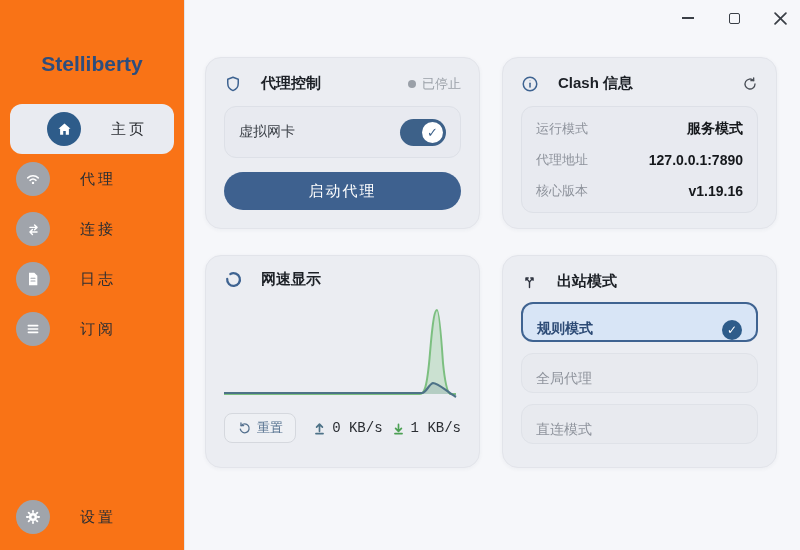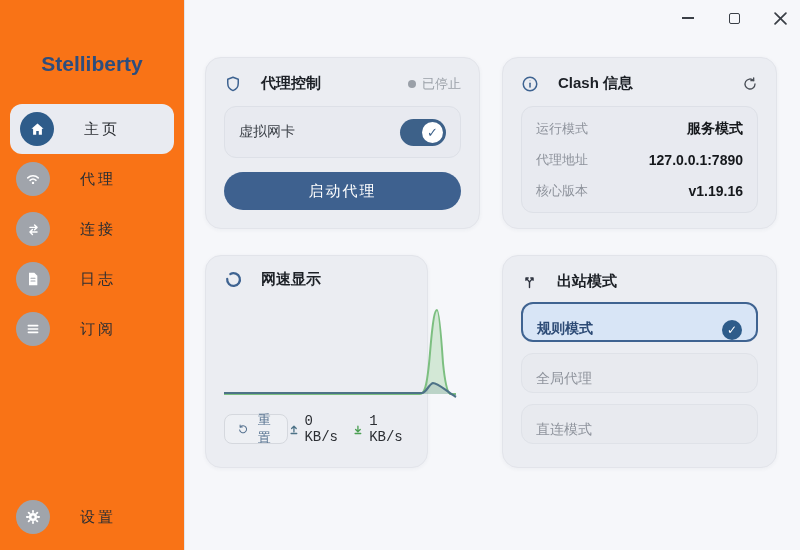--- a/index.html
+++ b/index.html
@@ -12,30 +12,30 @@
   
   .win-controls { position:absolute; top:10px; right:12px; display:flex; gap:30px; align-items:center; z-index:5; }
   .win-btn { width:16px; height:16px; display:flex; align-items:center; justify-content:center; cursor:pointer; }
   .min-glyph { width:12px; height:2px; background:#3a3f46; }
   .max-glyph { width:11px; height:11px; border:1.6px solid #3a3f46; border-radius:2px; }
   
   .sidebar { position:absolute; left:0; top:0; width:185px; height:550px; border-right:1px solid #e2e4e9; background:#f97316; }
   .app-title { margin-top:52px; text-align:center; font-size:21px; font-weight:bold; color:#2d4d7d; }
   .nav { margin-top:28px; }
   .nav-item { height:50px; display:flex; align-items:center; padding-left:16px; cursor:pointer; }
-  .nav-item.active { background:#e9ebf1; border-radius:12px; margin:0 10px; padding-left:10px; }
+  .nav-item.active { background:#e9ebf1; border-radius:12px; margin:0 10px; padding-left:10px;justify-content:center; }
   .nav-icon { width:34px; height:34px; border-radius:50%; background:#a0a4ab; display:flex; align-items:center; justify-content:center; flex:0 0 34px; }
   .nav-item.active .nav-icon { background:#2e5c8a; }
   .nav-label { margin-left:30px; font-size:15px; letter-spacing:3px; color:#2b2e33; }
   .nav-bottom { position:absolute; bottom:8px; left:0; width:100%; }
   
   .card { position:absolute; background:#ebedf2; border:1px solid #e2e4ea; border-radius:16px; box-shadow:0 1px 4px rgba(40,50,70,.05); padding:16px 18px; }
   .card-proxy   { left:205px; top:57px;  width:275px; height:172px; }
   .card-clash   { left:502px; top:57px;  width:275px; height:172px; }
-  .card-speed   { left:205px; top:255px; width:223px; height:213px; padding-top:14px; }
+  .card-speed   { left:205px; top:255px; width:275px; height:213px; padding-top:14px; }
   .card-outbound{ left:502px; top:255px; width:275px; height:213px; }
   .card-header { display:flex; align-items:center; gap:19px; }
   .card-title { font-size:15px; font-weight:bold; color:#1c2026; }
   .hdr-spacer { flex:1; }
   .status { display:flex; align-items:center; gap:6px; }
   .status-dot { width:8px; height:8px; border-radius:50%; background:#9aa0a8; }
   .status-text { font-size:13px; color:#9aa0a8; }
   .inner-box { margin-top:13px; background:#e8eaf0; border:1px solid #dde0e7; border-radius:12px; }
   
   .tun-row { height:52px; display:flex; align-items:center; justify-content:space-between; padding:0 14px; }

